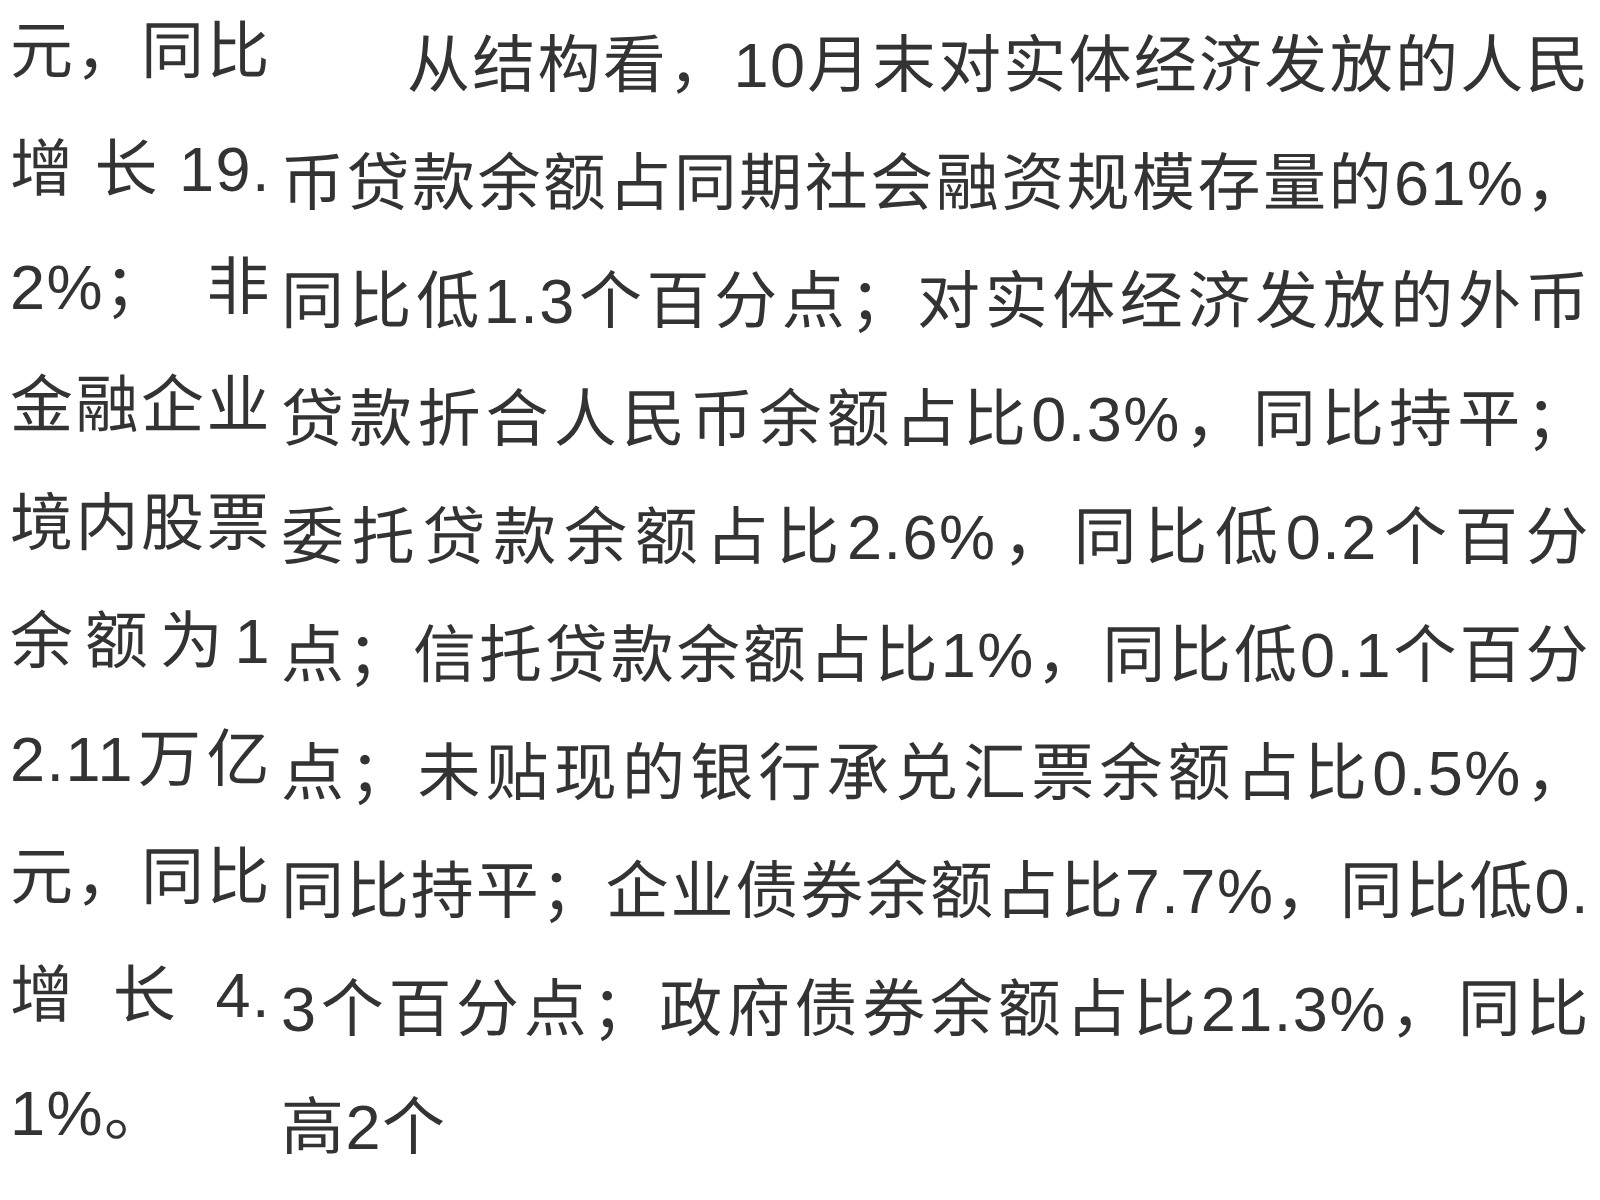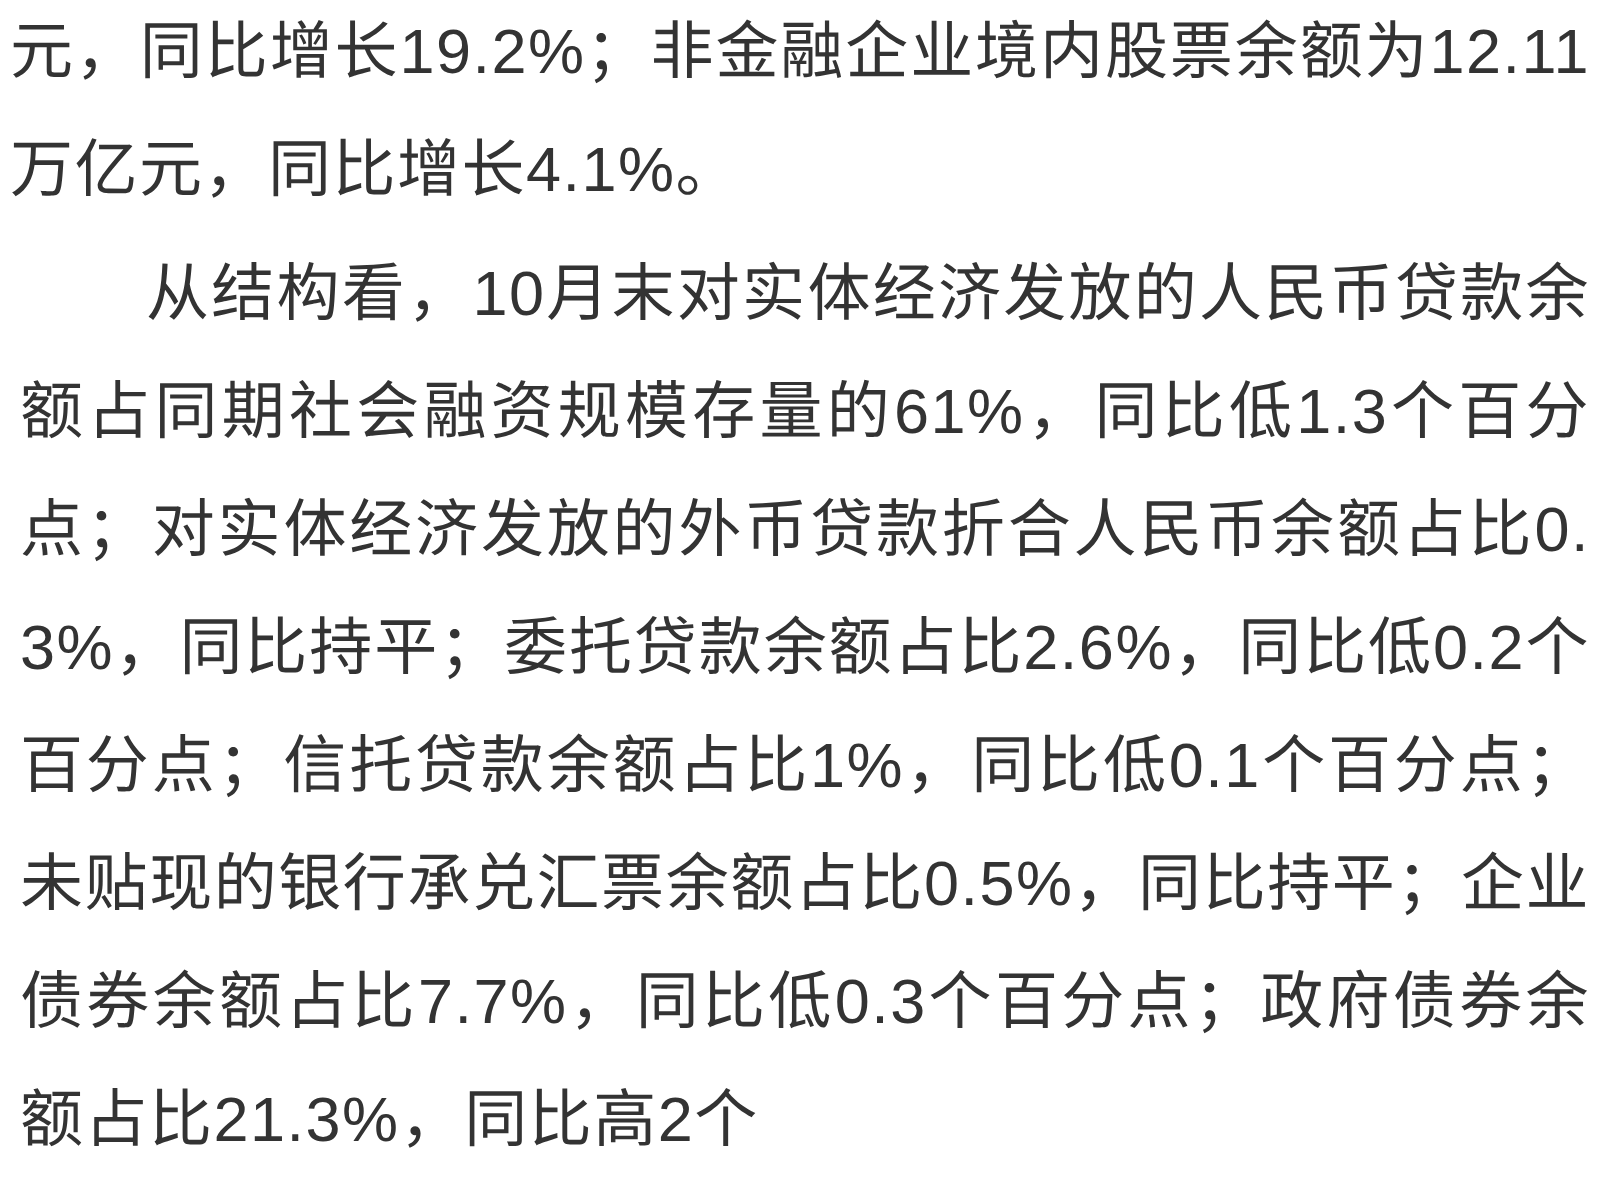--- a/index.html
+++ b/index.html
@@ -14,21 +14,20 @@
     font-family: "Liberation Sans", "DejaVu Sans", sans-serif;
     color: #2b2b2b;
     overflow: hidden;
   }
   .page {
     box-sizing: border-box;
     width: 1600px;
     height: 870px;
     padding: 0 10px;
     display: flex;
-    flex-direction: column;
     justify-content: flex-start;
     border-radius: 19px;
   }
   .para {
     font-size: 63px;
     line-height: 118px;
     letter-spacing: 1.5px;
     text-align: justify;
     text-justify: inter-character;
     color: #333333;

